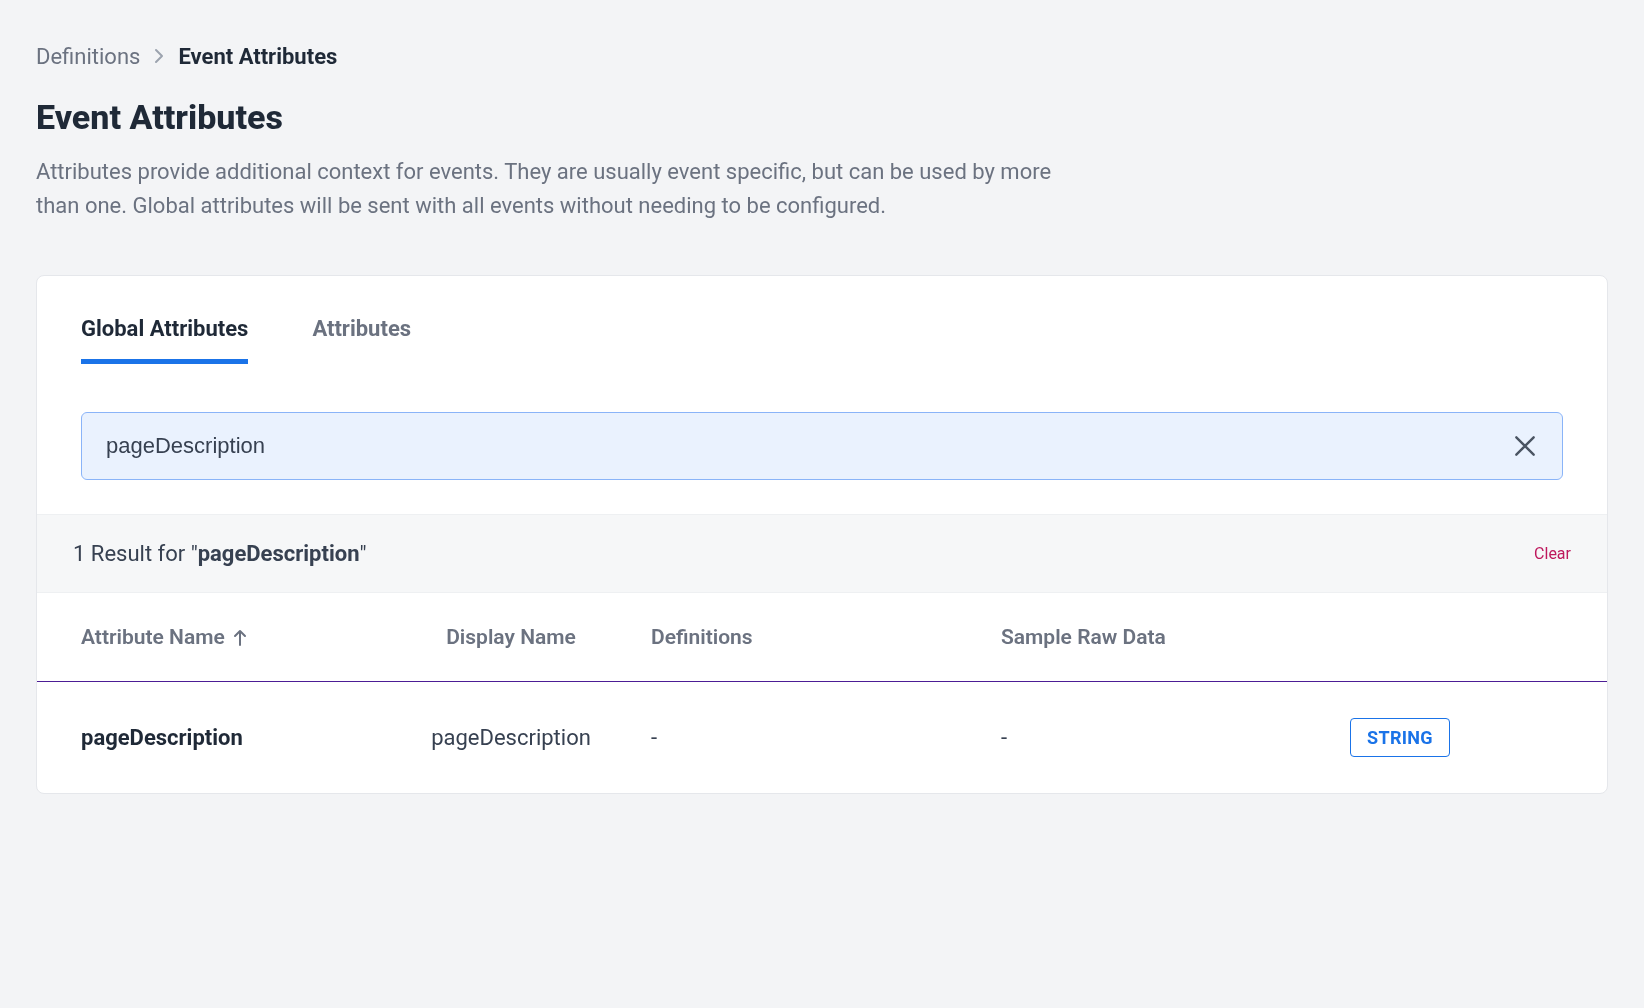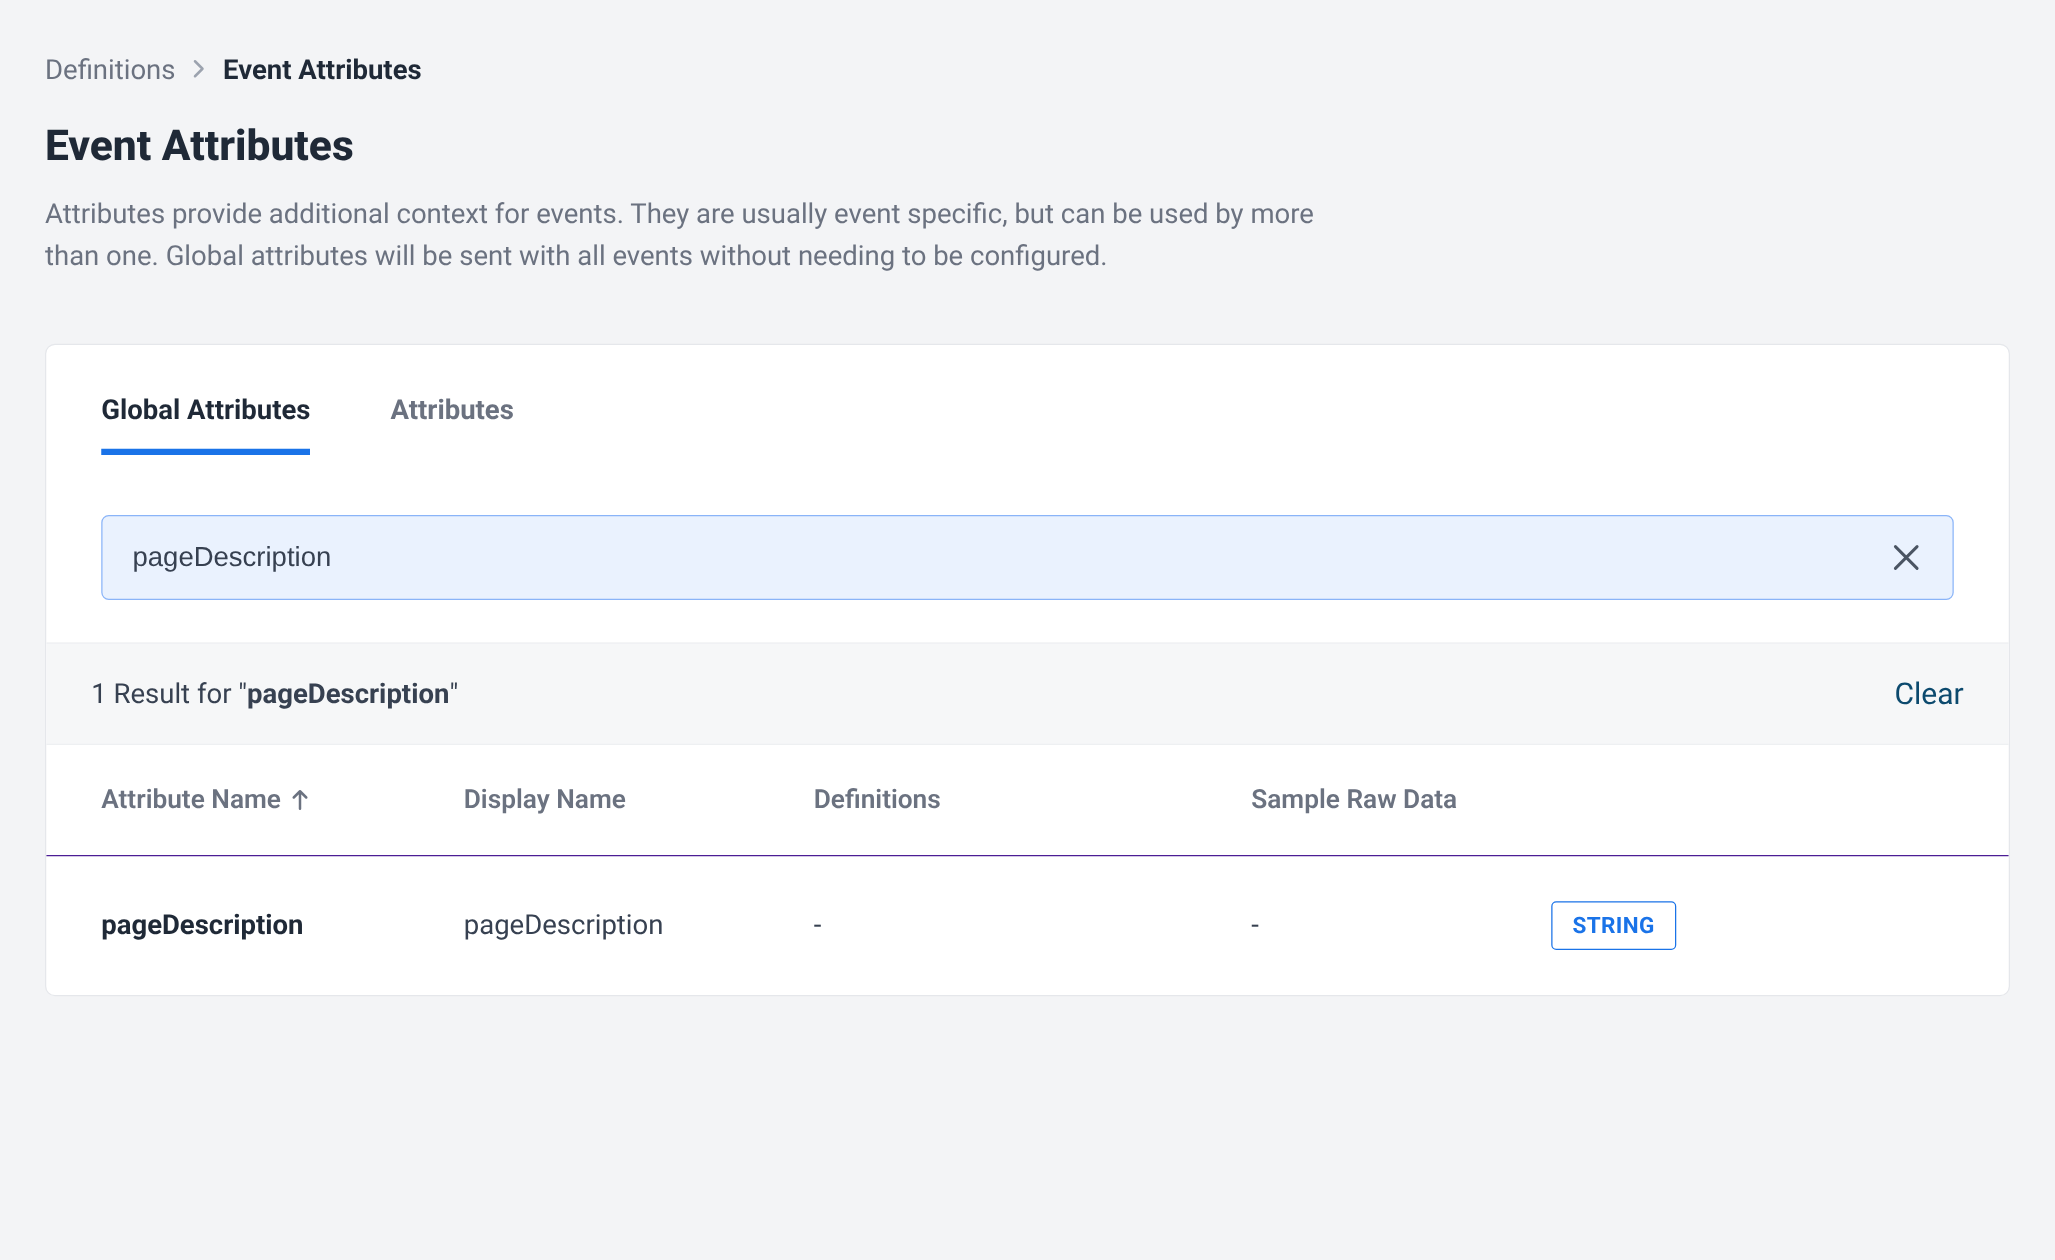--- a/index.html
+++ b/index.html
@@ -105,44 +105,44 @@
     display: flex;
     align-items: center;
     justify-content: space-between;
     font-size: 22px;
     color: #374151;
   }
   .results-bar .term {
     font-weight: 700;
   }
   .clear-link {
-    color: #0c4a6e;
+    color: #be185d;
     cursor: pointer;
-    font-size: 24px;
+    font-size: 16px;
   }
   .table-header {
     display: flex;
     padding: 32px 44px;
     font-size: 21px;
     font-weight: 600;
     color: #6b7280;
     border-bottom: 1px solid #4c1d95;
   }
   .table-row {
     display: flex;
     padding: 36px 44px;
     font-size: 22px;
     color: #374151;
     align-items: center;
   }
   .col-name { width: 290px; display: flex; align-items: center; gap: 8px; }
-  .col-display { width: 280px; }
+  .col-display { width: 280px; text-align: center; }
   .col-desc { width: 350px; }
   .col-sample { width: 240px; }
-  .col-typecast { flex: 1; display: flex; justify-content: flex-start; padding-right: 4px; }
+  .col-typecast { flex: 1; display: flex; justify-content: center; padding-right: 4px; }
   .table-header .col-typecast { justify-content: flex-end; }
   .row-name { font-weight: 700; color: #1f2937; }
   .sort-arrow {
     width: 14px;
     height: 18px;
     color: #6b7280;
   }
   .typecast-badge {
     border: 1.5px solid #1a73e8;
     color: #1a73e8;

